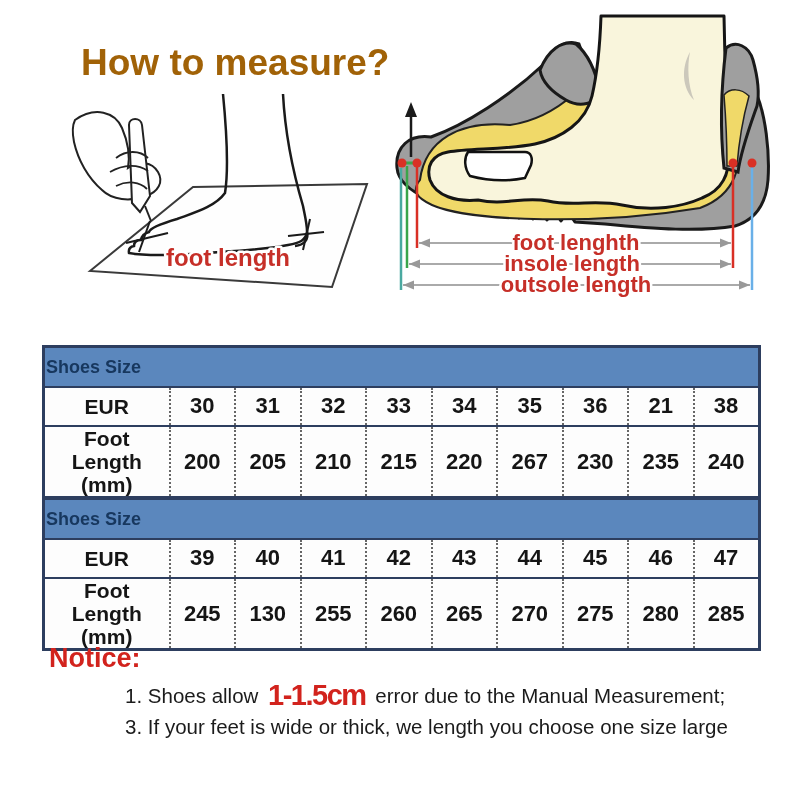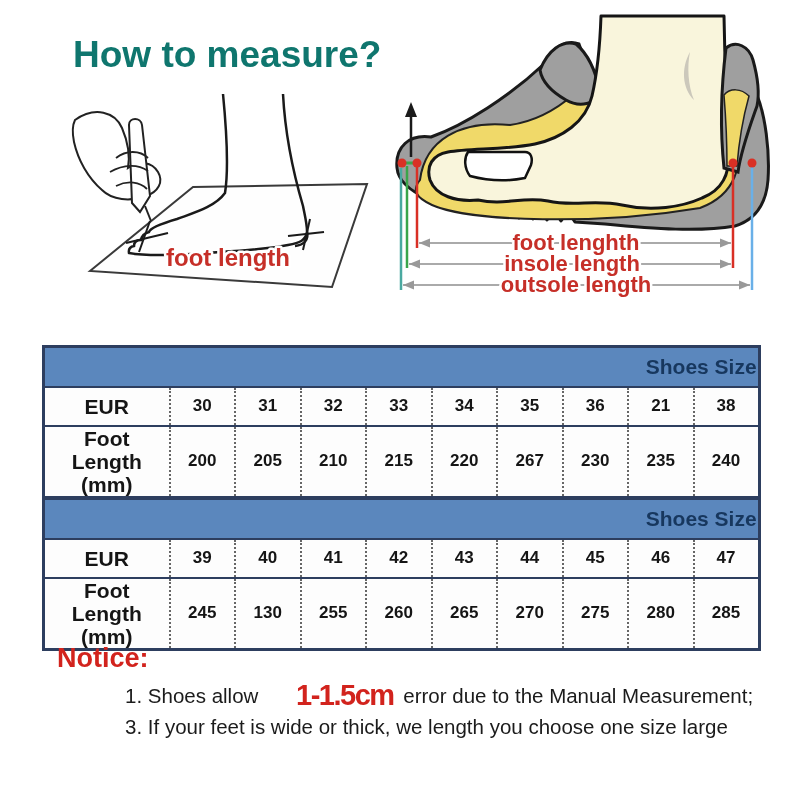--- a/index.html
+++ b/index.html
@@ -1,57 +1,57 @@
 <!DOCTYPE html>
 <html><head>
 <meta charset="utf-8">
 <style>
   html,body{margin:0;padding:0;}
   body{
     width:800px;height:800px;position:relative;background:#ffffff;
     font-family:"Liberation Sans","DejaVu Sans",sans-serif;overflow:hidden;
   }
   .page-title{
-    position:absolute;left:65px;top:26px;margin:8px;
-    font-size:37px;font-weight:bold;color:#0f766e;letter-spacing:0px;
+    position:absolute;left:65px;top:26px;margin:16px;
+    font-size:37px;font-weight:bold;color:#a16207;letter-spacing:0px;
   }
   .illustration{position:absolute;}
   #left-illus{left:0;top:0;width:800px;height:330px;}
   
   .size-table{
     position:absolute;left:42px;width:716px;border-collapse:collapse;
     table-layout:fixed;background:#fdfdfd;
     border:3px solid #2d3e5f;
   }
   #table-1{top:345px;}
   #table-2{top:497px;}
   .size-table th.title{
-    background:#5b87bd;color:#17375e;font-size:21px;font-weight:bold;
-    height:36px;text-align:right;border-bottom:2px solid #2d3e5f;
+    background:#5b87bd;color:#17375e;font-size:18px;font-weight:bold;
+    height:36px;text-align:left;border-bottom:2px solid #2d3e5f;
   }
   .size-table td{
-    height:37px;text-align:center;font-size:17px;font-weight:bold;color:#151515;
+    height:37px;text-align:center;font-size:22px;font-weight:bold;color:#151515;
     border-top:2px solid #2d3e5f;border-left:2px dotted #666;
     padding:0 2px;line-height:1.1;
   }
   .size-table td.rowhead{border-left:none;font-size:21px;}
   .size-table col.c-head{width:126px;}
   .size-table col.c-val{width:65.5px;}
   
   .notice{position:absolute;left:45px;top:643px;width:715px;}
   .notice-title{
-    font-size:27px;font-weight:bold;color:#d2231d;margin:0 0 6px 12px;
+    font-size:27px;font-weight:bold;color:#d2231d;margin:0 0 6px 4px;
   }
   .notice-item{
     margin-left:80px;font-size:20.5px;color:#1b1b1b;
     line-height:31px;white-space:nowrap;
   }
   .notice-item .hl{
     color:#d2231d;font-weight:bold;font-size:29px;letter-spacing:-1.5px;
-    padding:0 4px;vertical-align:-2px;margin-left:28px;
+    padding:0 4px;vertical-align:-2px;
   }
   svg text.red-label{
     font-family:"Liberation Sans","DejaVu Sans",sans-serif;
     font-weight:bold;fill:#c62f28;
     paint-order:stroke;stroke:#ffffff;stroke-width:5px;stroke-linejoin:round;
   }
 </style>
 </head>
 <body>
 

